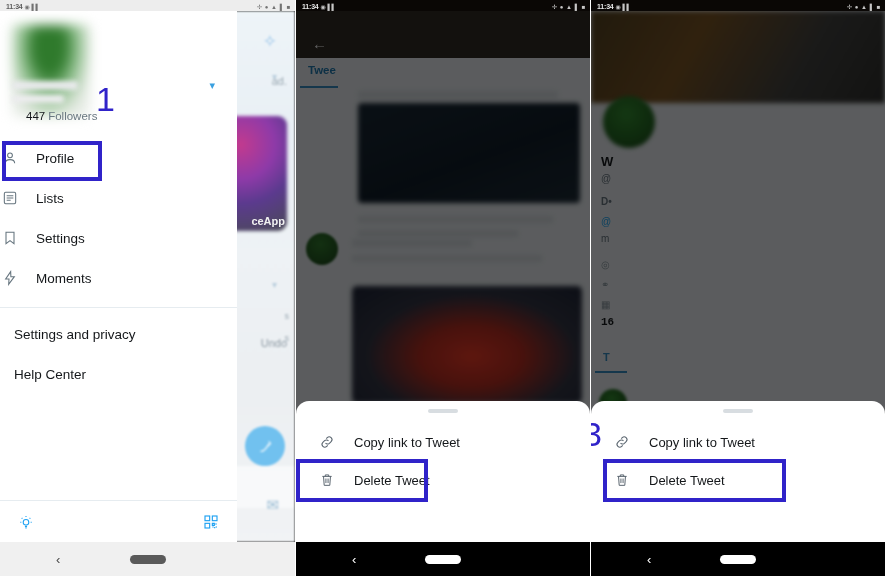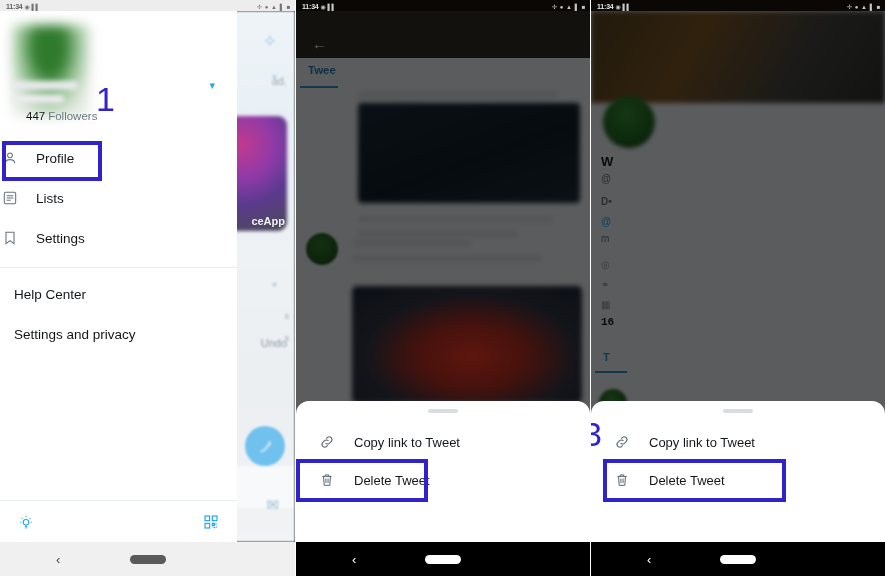--- a/index.html
+++ b/index.html
@@ -429,25 +429,33 @@
 
         <div class="menu-item">
           <span class="mi-ico">
             <svg width="16" height="16" viewBox="0 0 24 24" fill="none" stroke="#66757f" stroke-width="1.6">
               <path d="M6 3.5h12v17l-6-4.6-6 4.6z"></path>
             </svg>
           </span>
           <span class="mi-label">Settings</span>
         </div>
 
+        <div class="menu-item">
+          <span class="mi-ico">
+            <svg width="16" height="16" viewBox="0 0 24 24" fill="none" stroke="#66757f" stroke-width="1.6">
+              <path d="M13 2.5 5.5 13.5h5L10 21.5 18.5 10h-5.2z"></path>
+            </svg>
+          </span>
+          <span class="mi-label">Moments</span>
+        </div>
 
         <div class="menu-sep"></div>
 
+        <div class="menu-plain">Settings and privacy</div>
         <div class="menu-plain">Help Center</div>
-        <div class="menu-plain">Settings and privacy</div>
       </div>
 
       <div class="drawer-foot">
         <span>
           <svg width="16" height="16" viewBox="0 0 24 24" fill="none" stroke="#1da1f2" stroke-width="1.6">
             <path d="M12 3v1.6M5.5 6 6.6 7.1M18.5 6l-1.1 1.1M3.4 12.5H5M19 12.5h1.6"></path>
             <circle cx="12" cy="12.4" r="4.2"></circle>
               <path d="M10.4 18.6h3.2M11 20.8h2"></path>
           </svg>
         </span>

